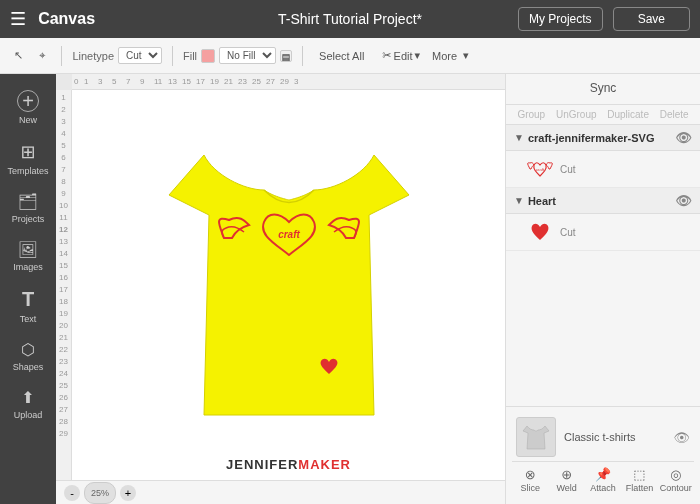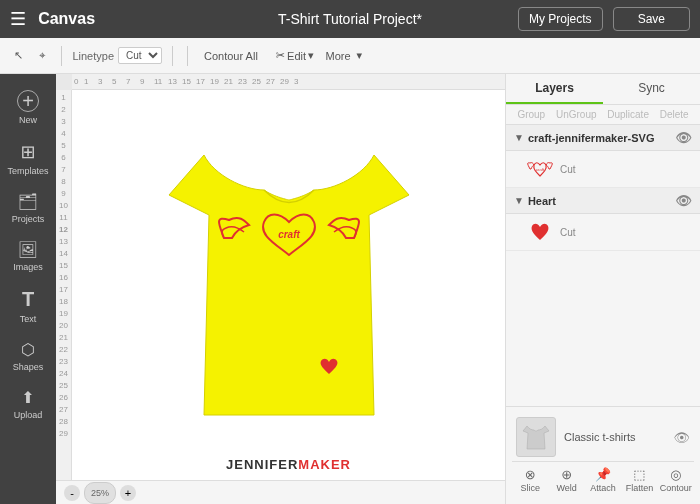--- a/index.html
+++ b/index.html
@@ -125,23 +125,31 @@
       </button>
   </div>
   <div class="toolbar-separator"></div>
   <div class="toolbar-group">
     <span class="toolbar-label">Linetype</span>
     <select class="toolbar-select">
       <option>Cut</option>
     </select>
   </div>
   <div class="toolbar-separator"></div>
+  <div class="toolbar-group">
+    <span class="toolbar-label">Fill</span>
+    <span style="width:14px;height:14px;background:#f5a0a0;display:inline-block;border:1px solid #ccc;border-radius:2px;"></span>
+    <select class="toolbar-select">
+      <option>No Fill</option>
+    </select>
+    <span style="width:12px;height:12px;background:#f0f0f0;display:inline-block;border:1px solid #ccc;border-radius:2px;font-size:9px;text-align:center;line-height:12px;">▤</span>
+  </div>
   <div class="toolbar-separator"></div>
   <button class="toolbar-btn">
-    <span>Contour All</span>
+    <span>Select All</span>
   </button>
   <button class="toolbar-btn">
     <span>✂</span>
     <span>Edit</span>
     <span>▾</span>
   </button>
   <button class="more-btn">
     <span>More</span>
     <span>▾</span>
   </button>
@@ -284,21 +292,20 @@
         <button class="zoom-btn">-</button>
         <span class="zoom-pct">25%</span>
         <button class="zoom-btn">+</button>
       </div>
     </div>
   </div>
 
   <div class="right-panel">
 
     <div class="right-panel-tabs">
-      <div class="panel-tab active">Layers</div>
       <div class="panel-tab">Sync</div>
     </div>
 
     <div class="panel-toolbar">
       <button class="panel-tool-btn disabled">Group</button>
       <button class="panel-tool-btn disabled">UnGroup</button>
       <button class="panel-tool-btn disabled">Duplicate</button>
       <button class="panel-tool-btn disabled">Delete</button>
     </div>
 

